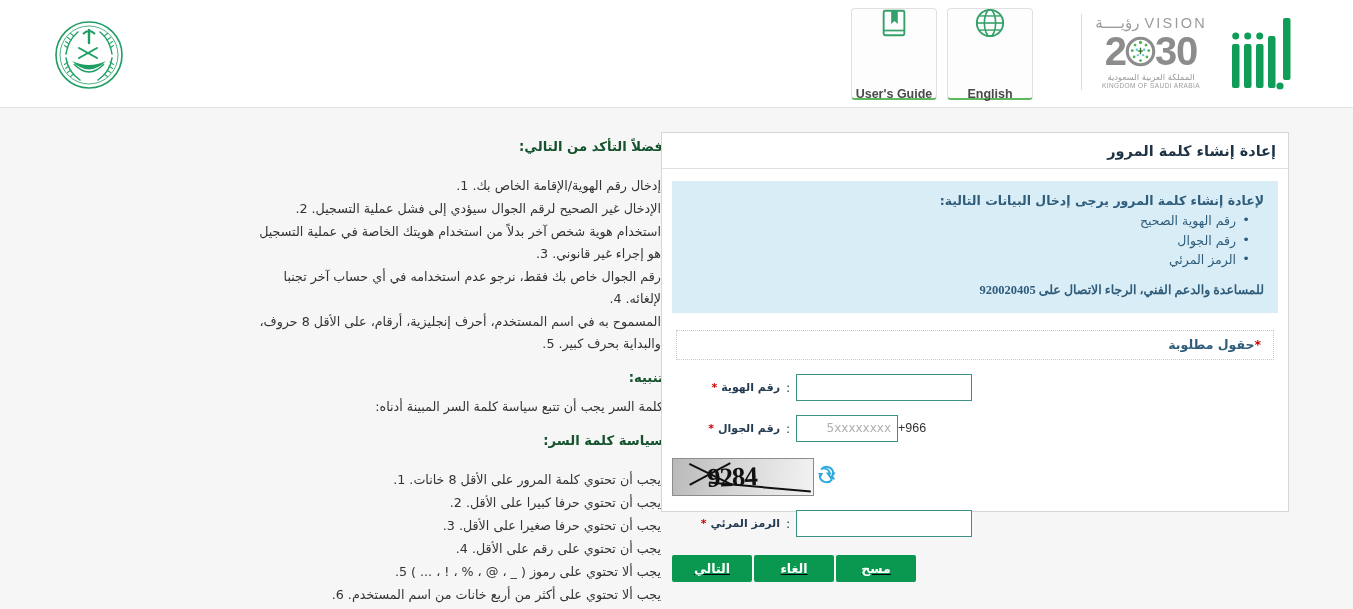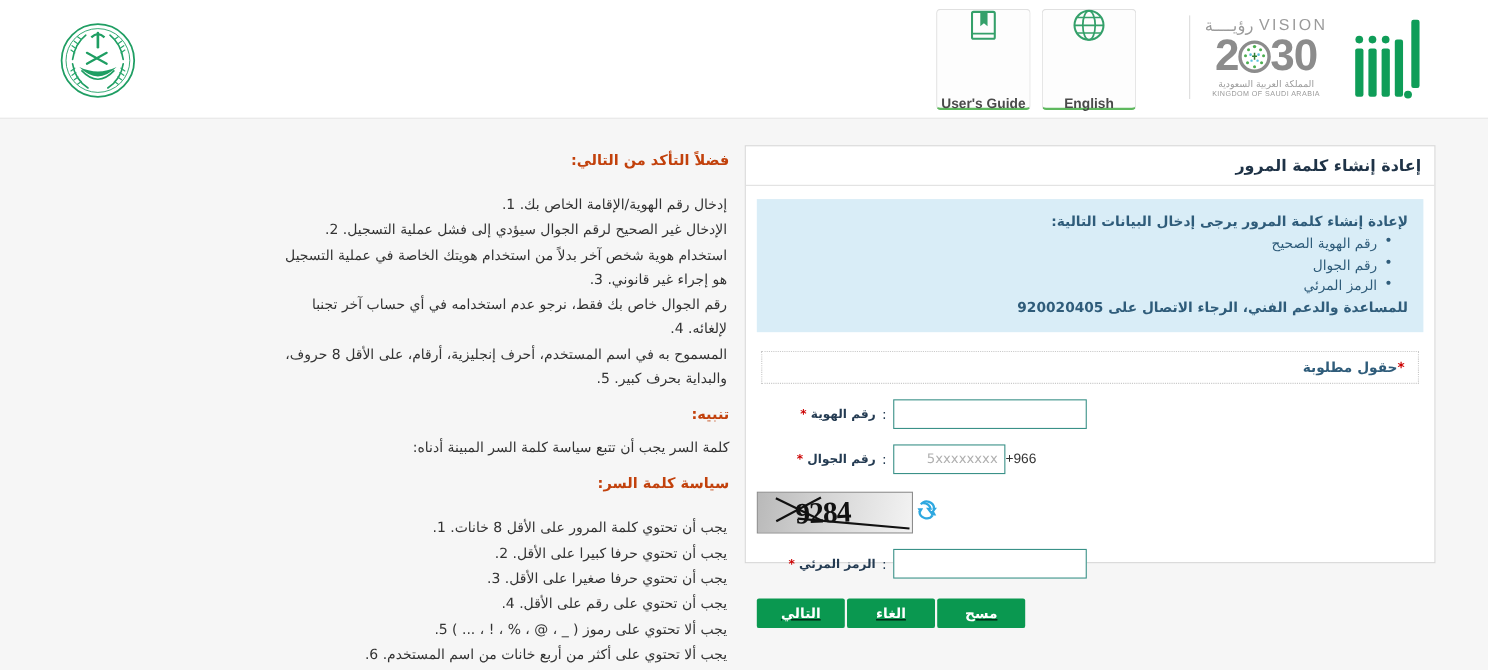--- a/index.html
+++ b/index.html
@@ -76,21 +76,21 @@
 
   
   .page-body {
     position: relative;
     width: 1353px; height: 501px;
     background: #f6f6f6;
   }
 
   
   .panel {
-    position: absolute; right: 48px; top: 24px;
+    position: absolute; right: 64px; top: 24px;
     width: 628px; height: 380px;
     background: #ffffff;
     border: 1px solid #d7d7d7;
   }
   .panel-title {
     height: 36px; line-height: 36px;
     padding: 0 12px;
     font-size: 14.5px; font-weight: bold; color: #1f3347;
     border-bottom: 1px solid #e0e0e0;
     text-align: right;
@@ -103,21 +103,21 @@
     padding: 10px 14px 12px 14px;
     font-size: 12.5px; line-height: 1.58;
     text-align: right;
   }
   .info-box .lead { font-weight: bold; }
   .info-box ul { margin: 0 14px 0 0; padding: 0; list-style: none; }
   .info-box li { font-weight: normal; position: relative; padding-right: 14px; }
   .info-box li::before {
     content: "\2022"; position: absolute; right: 0; top: -1px; font-size: 13px;
   }
-  .info-box .support { font-weight: bold; }
+  .info-box .support { margin-top: 11px; font-weight: bold; font-family: Liberation Serif, serif; }
 
   .required-row {
     margin: 17px 4px 0 4px;
     border: 1px dotted #c9c9c9;
     height: 30px; line-height: 28px;
     padding: 0 12px;
     text-align: right;
     font-size: 12.5px; font-weight: bold; color: #2f5c7a;
   }
   .ast { color: #cc0000; font-weight: bold; }
@@ -197,21 +197,21 @@
 
   
   .instructions {
     position: absolute; right: 690px; top: 28px;
     width: 418px;
     text-align: right;
     color: #333333;
     font-size: 12.7px; line-height: 1.73;
   }
   .ins-head {
-    font-weight: bold; color: #c2410c; font-size: 13.2px;
+    font-weight: bold; color: #14532d; font-size: 13.2px;
     margin-bottom: 6px;
   }
   .ins-head.sp { margin-top: 12px; }
   .ins-list { margin: 16px 2px 0 0; padding: 0; list-style: none; counter-reset: li; }
   .ins-list li {
     counter-increment: li; position: relative; margin-bottom: 1px;
   }
   .ins-list li::after {
     content: counter(li) ".";
     margin-right: 4px; direction: ltr; display: inline;

